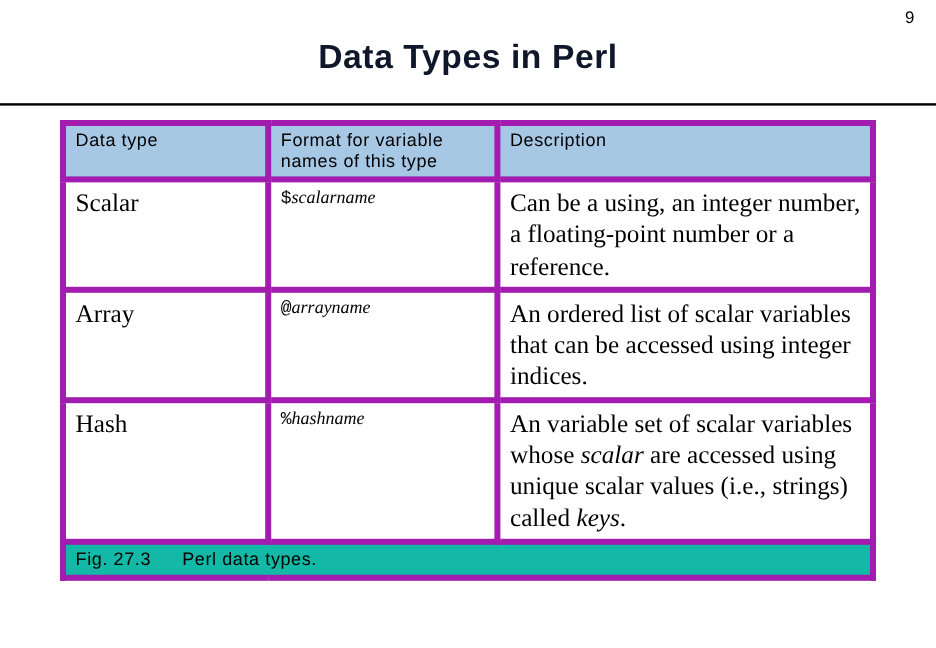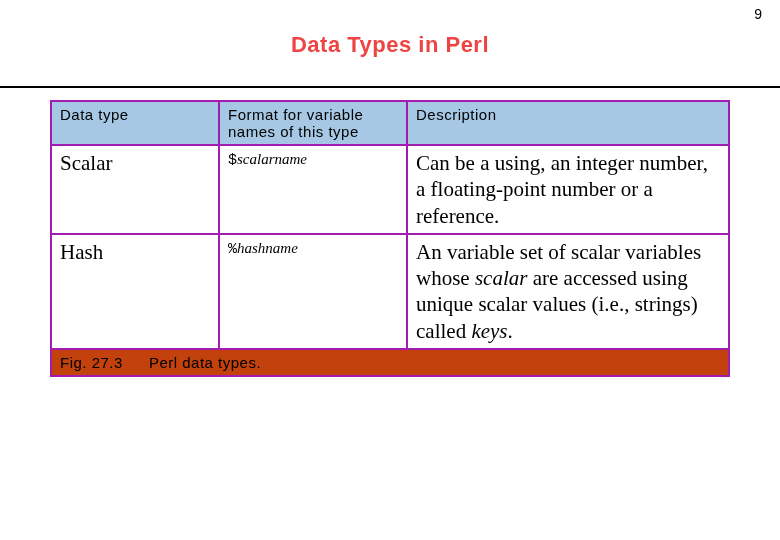--- a/index.html
+++ b/index.html
@@ -23,23 +23,23 @@
     right: 18px;
     font-size: 14px;
     color: #000;
   }
   .title {
     position: absolute;
     top: 32px;
     left: 0;
     width: 100%;
     text-align: center;
-    font-size: 22px;
+    font-size: 28px;
     font-weight: bold;
-    color: #ef4444;
+    color: #0f172a;
     letter-spacing: 0.5px;
   }
   .title-rule {
     position: absolute;
     top: 86px;
     left: 0;
     width: 100%;
     border-top: 2px solid #000;
   }
   .table-wrap {
@@ -47,21 +47,21 @@
     top: 100px;
     left: 50px;
     width: 680px;
   }
   table {
     border-collapse: collapse;
     width: 100%;
     font-size: 15px;
   }
   th, td {
-    border: 2px solid #a21caf;
+    border: 5px solid #a21caf;
     padding: 4px 8px;
     text-align: left;
     vertical-align: top;
     background: #fff;
   }
   th {
     background: #a6c8e4;
     font-weight: normal;
   }
   .col-type   { width: 150px; }
@@ -82,21 +82,21 @@
     margin-top: 28px;
   }
   .desc {
     font-family: "Times New Roman", serif;
     font-size: 21px;
     line-height: 1.25;
   }
   .desc .ital { font-style: italic; }
 
   .caption-row td {
-    background: #c2410c;
+    background: #14b8a6;
   }
   .caption-inline {
     display: flex;
     gap: 26px;
     align-items: baseline;
     font-family: Verdana, Arial, sans-serif;
     letter-spacing: 0.5px;
   }
 </style>
 </head>
@@ -125,20 +125,31 @@
           <td>
             <span class="fmt-sigil">$</span><span class="fmt-name">scalarname</span>
           </td>
           <td>
             <span class="desc">
               <span>Can be a using, an integer number, a floating-point number or a reference.</span><span class="ital"></span><span></span><span class="ital"></span><span></span>
             </span>
           </td>
         </tr>
         <tr>
+          <td><span class="desc">Array</span></td>
+          <td>
+            <span class="fmt-sigil">@</span><span class="fmt-name">arrayname</span>
+          </td>
+          <td>
+            <span class="desc">
+              <span>An ordered list of scalar variables that can be accessed using integer indices.</span><span class="ital"></span><span></span><span class="ital"></span><span></span>
+            </span>
+          </td>
+        </tr>
+        <tr>
           <td><span class="desc">Hash</span></td>
           <td>
             <span class="fmt-sigil">%</span><span class="fmt-name">hashname</span>
           </td>
           <td>
             <span class="desc">
               <span>An variable set of scalar variables whose </span><span class="ital">scalar</span><span> are accessed using unique scalar values (i.e., strings) called </span><span class="ital">keys</span><span>.</span>
             </span>
           </td>
         </tr>

